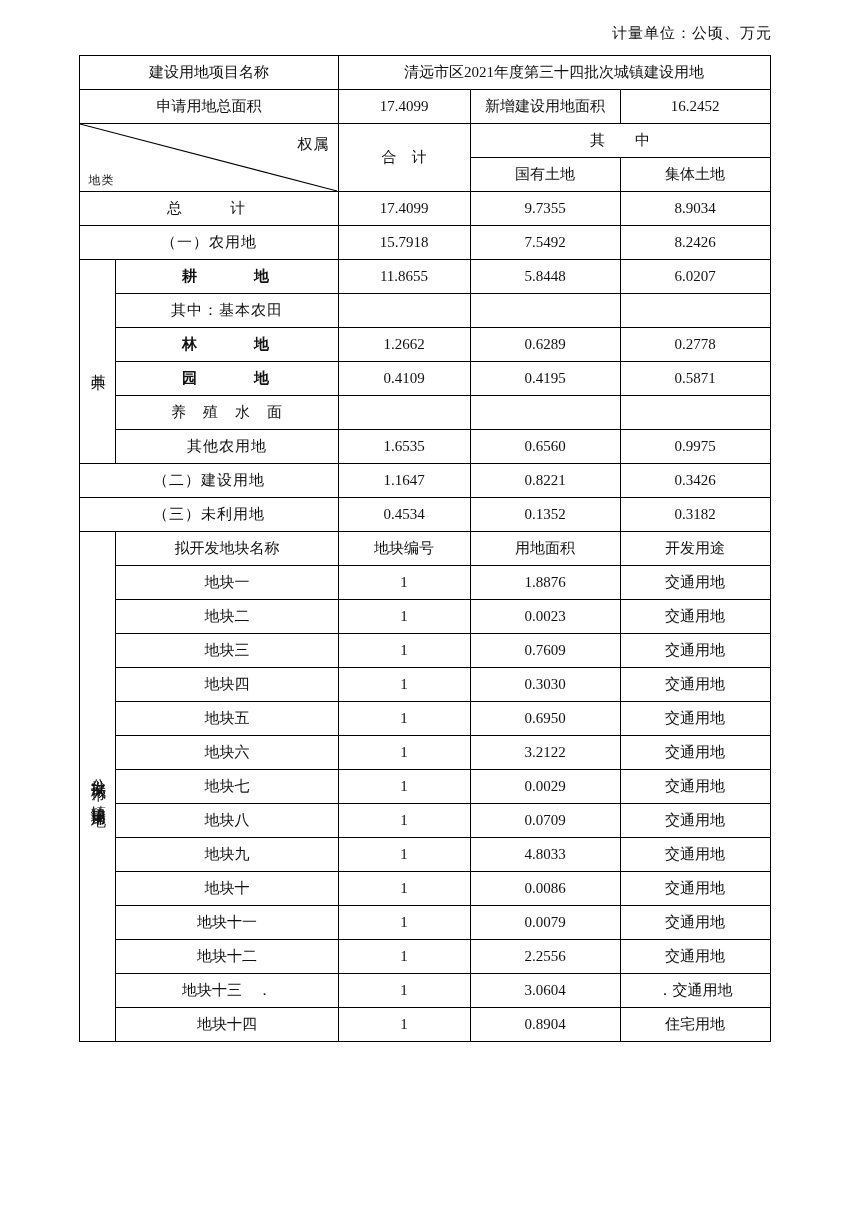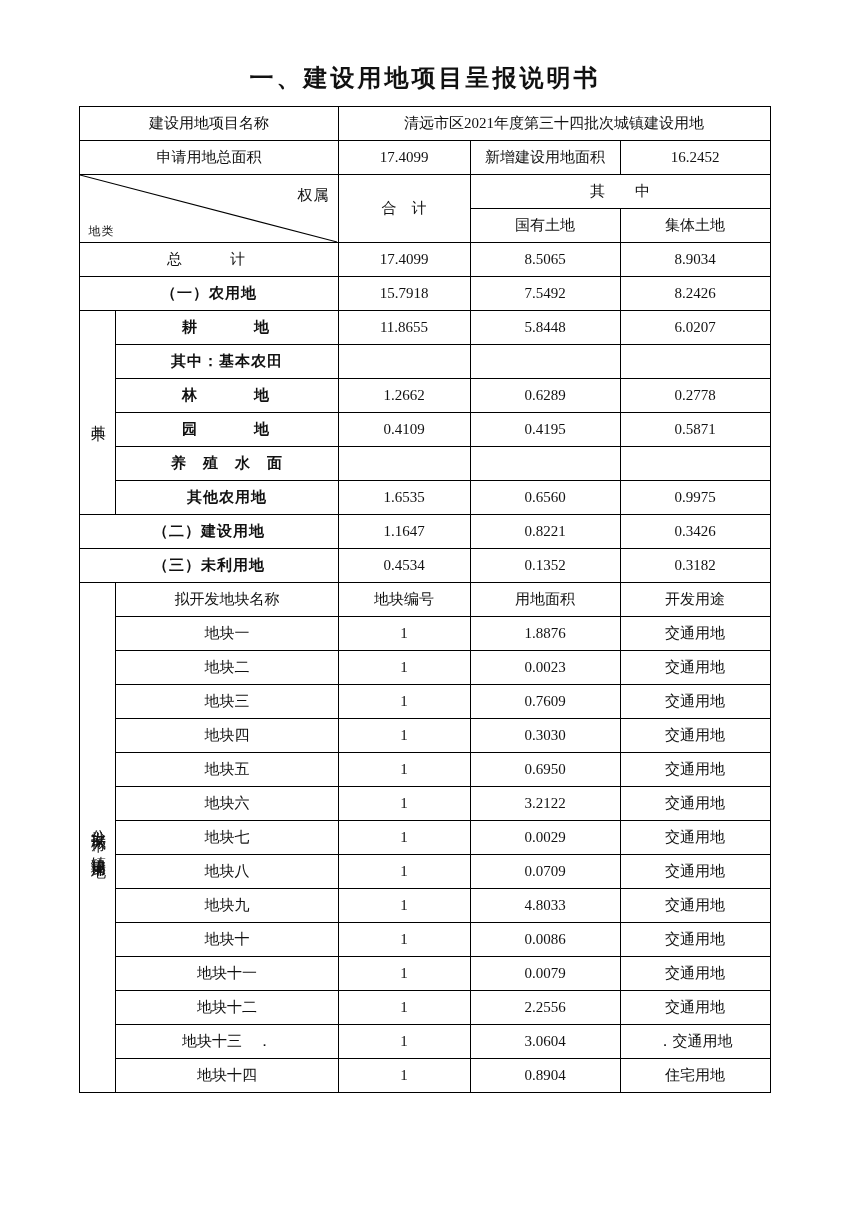--- a/index.html
+++ b/index.html
@@ -48,21 +48,21 @@
     border: 1px solid #000000;
     font-size: 15px;
     text-align: center;
     vertical-align: middle;
     height: 33px;
     padding: 0 2px;
     line-height: 1.25;
   }
   .wide-sp { letter-spacing: 6px; }
   .med-sp { letter-spacing: 3px; font-weight: bold; }
-  .small-sp { letter-spacing: 1px; font-weight: bold; }
+  .small-sp { letter-spacing: 1px; }
   .vert {
     writing-mode: vertical-rl;
     text-orientation: upright;
     letter-spacing: 2px;
     line-height: 1.15;
     display: inline-block;
   }
   .diag-cell {
     position: relative;
     height: 66px;
@@ -88,22 +88,22 @@
     font-size: 12px;
     letter-spacing: 1px;
   }
   .col-narrow { width: 36px; }
 </style>
 </head>
 <body>
 
 <div class="page">
 
-  <div class="doc-title">一、建设用地项目呈报说明书</div>
-
+
+  <div class="unit-line">计量单位：公顷、万元</div>
 
   <table class="main">
     <colgroup>
       <col style="width:36px">
       <col style="width:36px">
       <col style="width:186px">
       <col style="width:132px">
       <col style="width:150px">
       <col style="width:150px">
     </colgroup>
@@ -135,21 +135,21 @@
         <td colspan="2">其　　中</td>
       </tr>
       <tr>
         <td>国有土地</td>
         <td>集体土地</td>
       </tr>
 
       <tr>
         <td colspan="3" class="wide-sp">总　　计</td>
         <td>17.4099</td>
-        <td>8.5065</td>
+        <td>9.7355</td>
         <td>8.9034</td>
       </tr>
 
       <tr>
         <td colspan="3" class="small-sp">（一）农用地</td>
         <td>15.7918</td>
         <td>7.5492</td>
         <td>8.2426</td>
       </tr>
 

